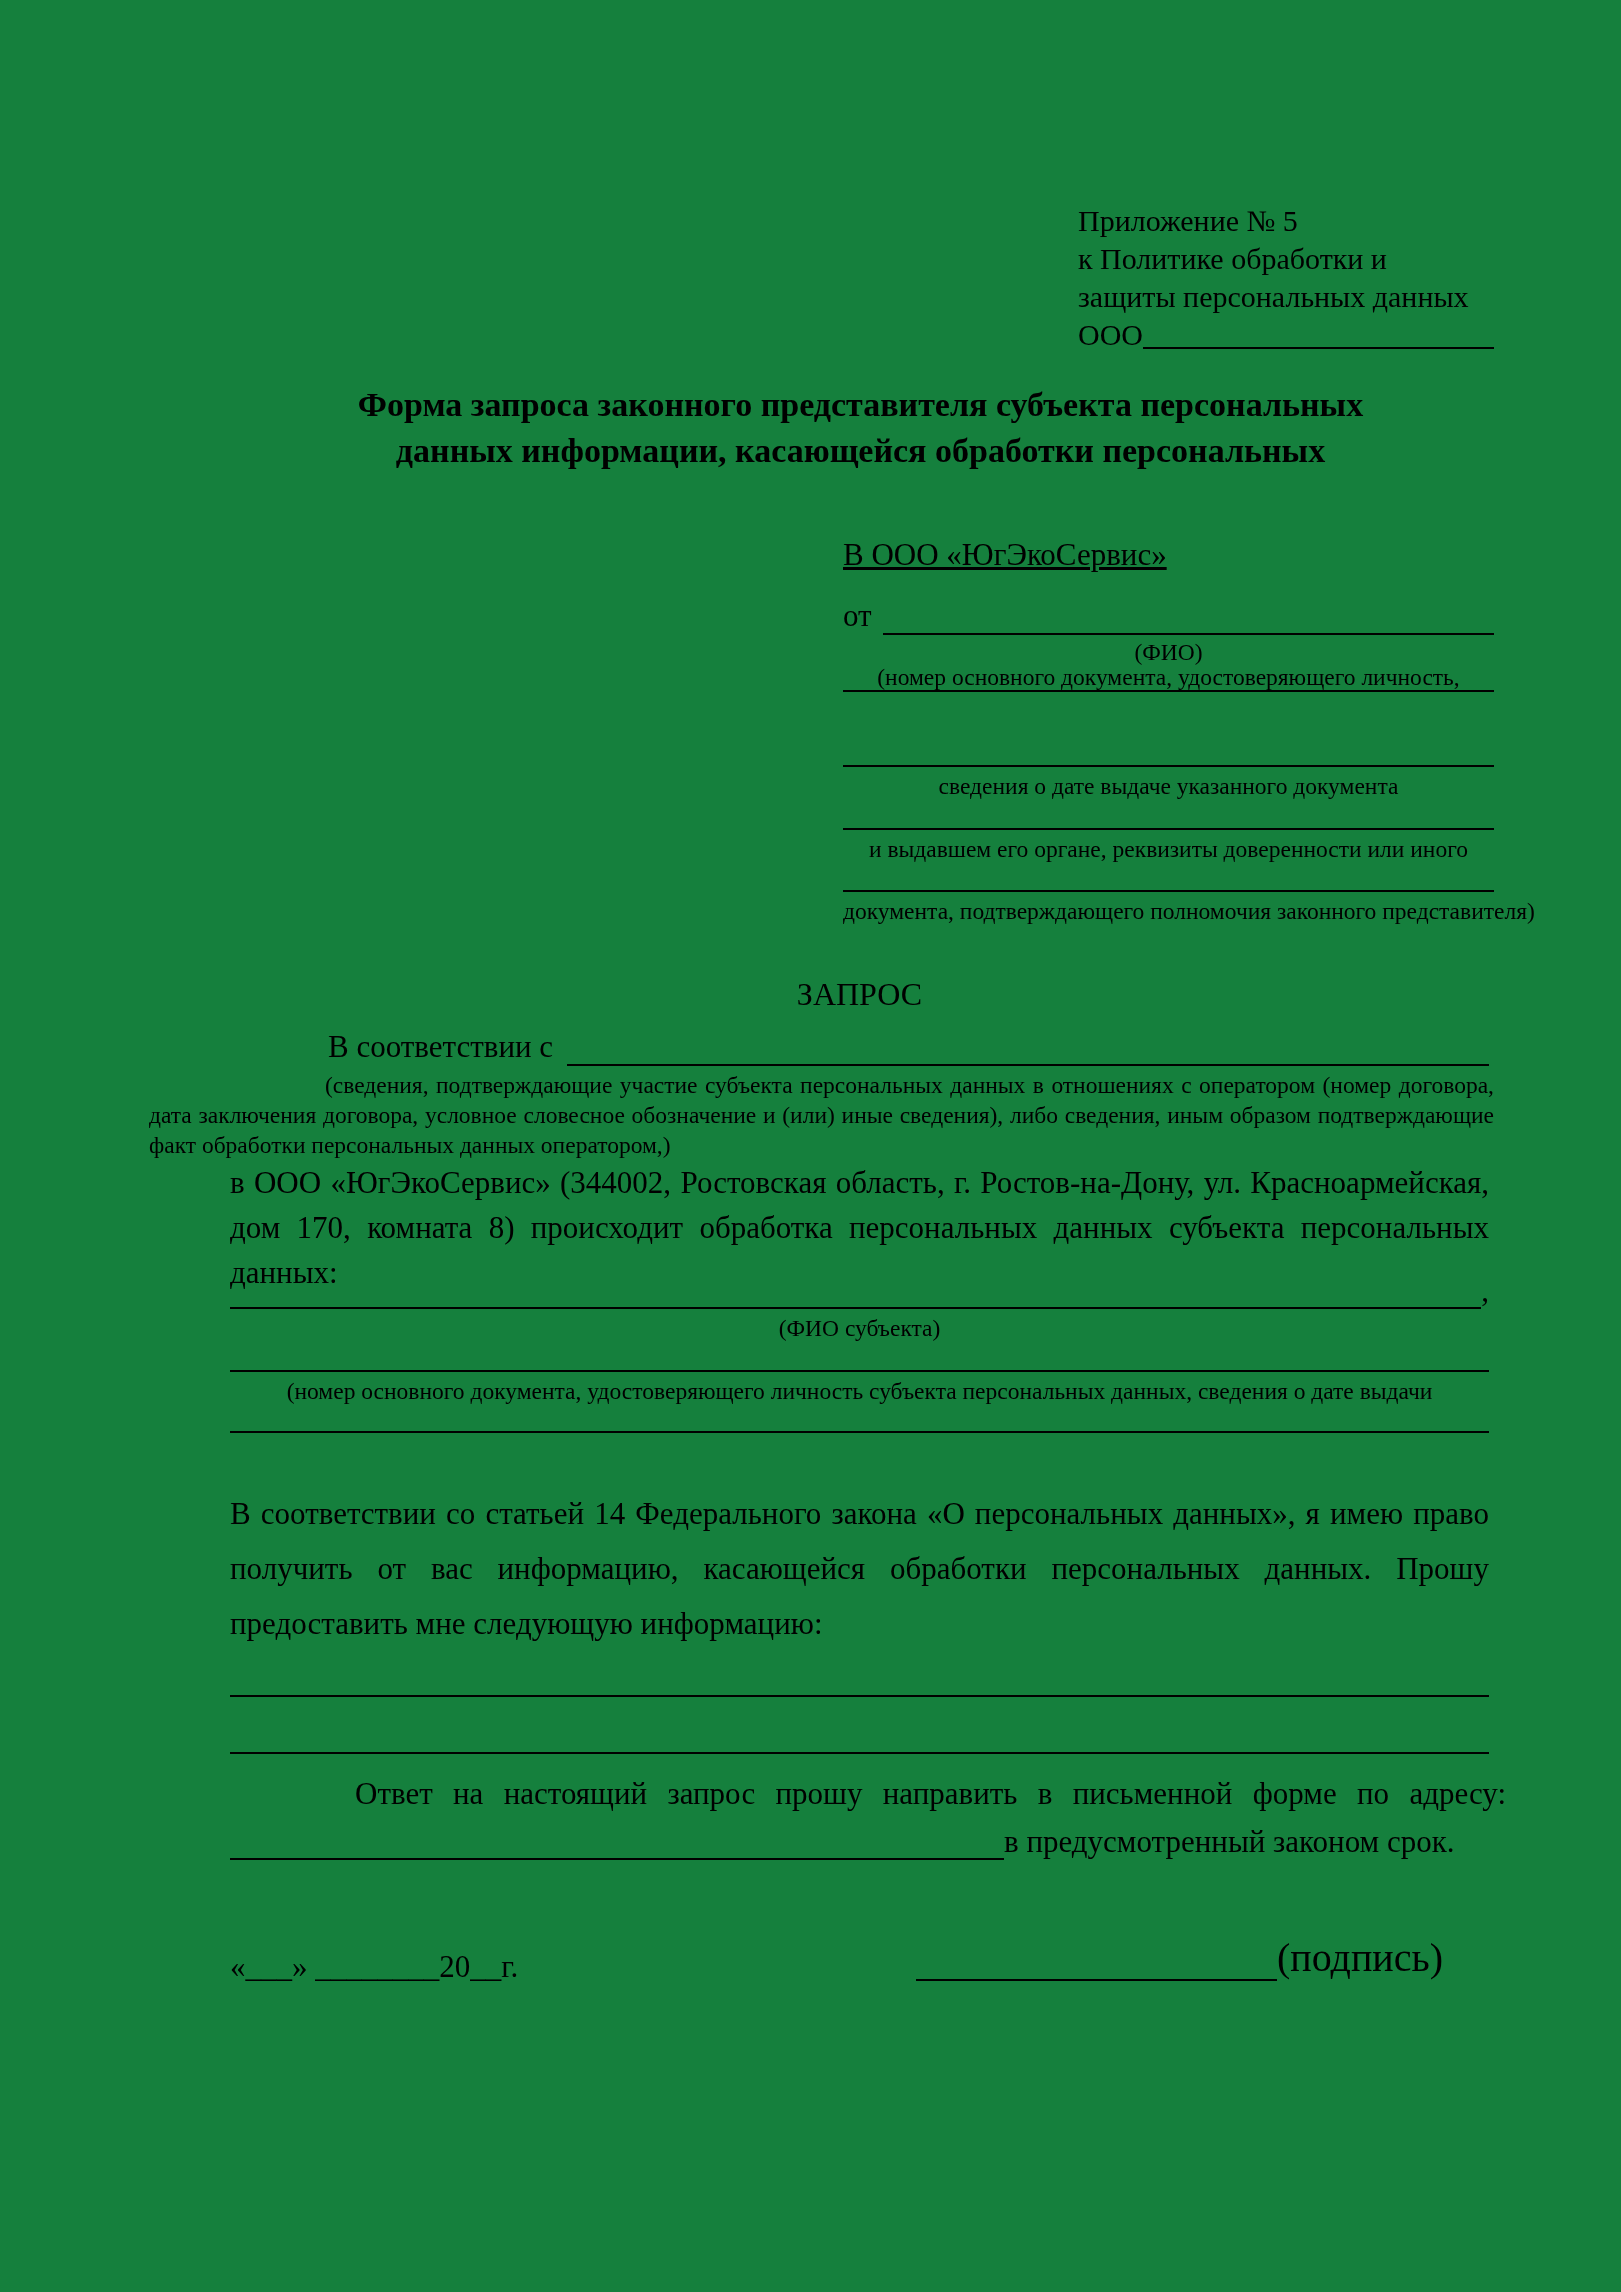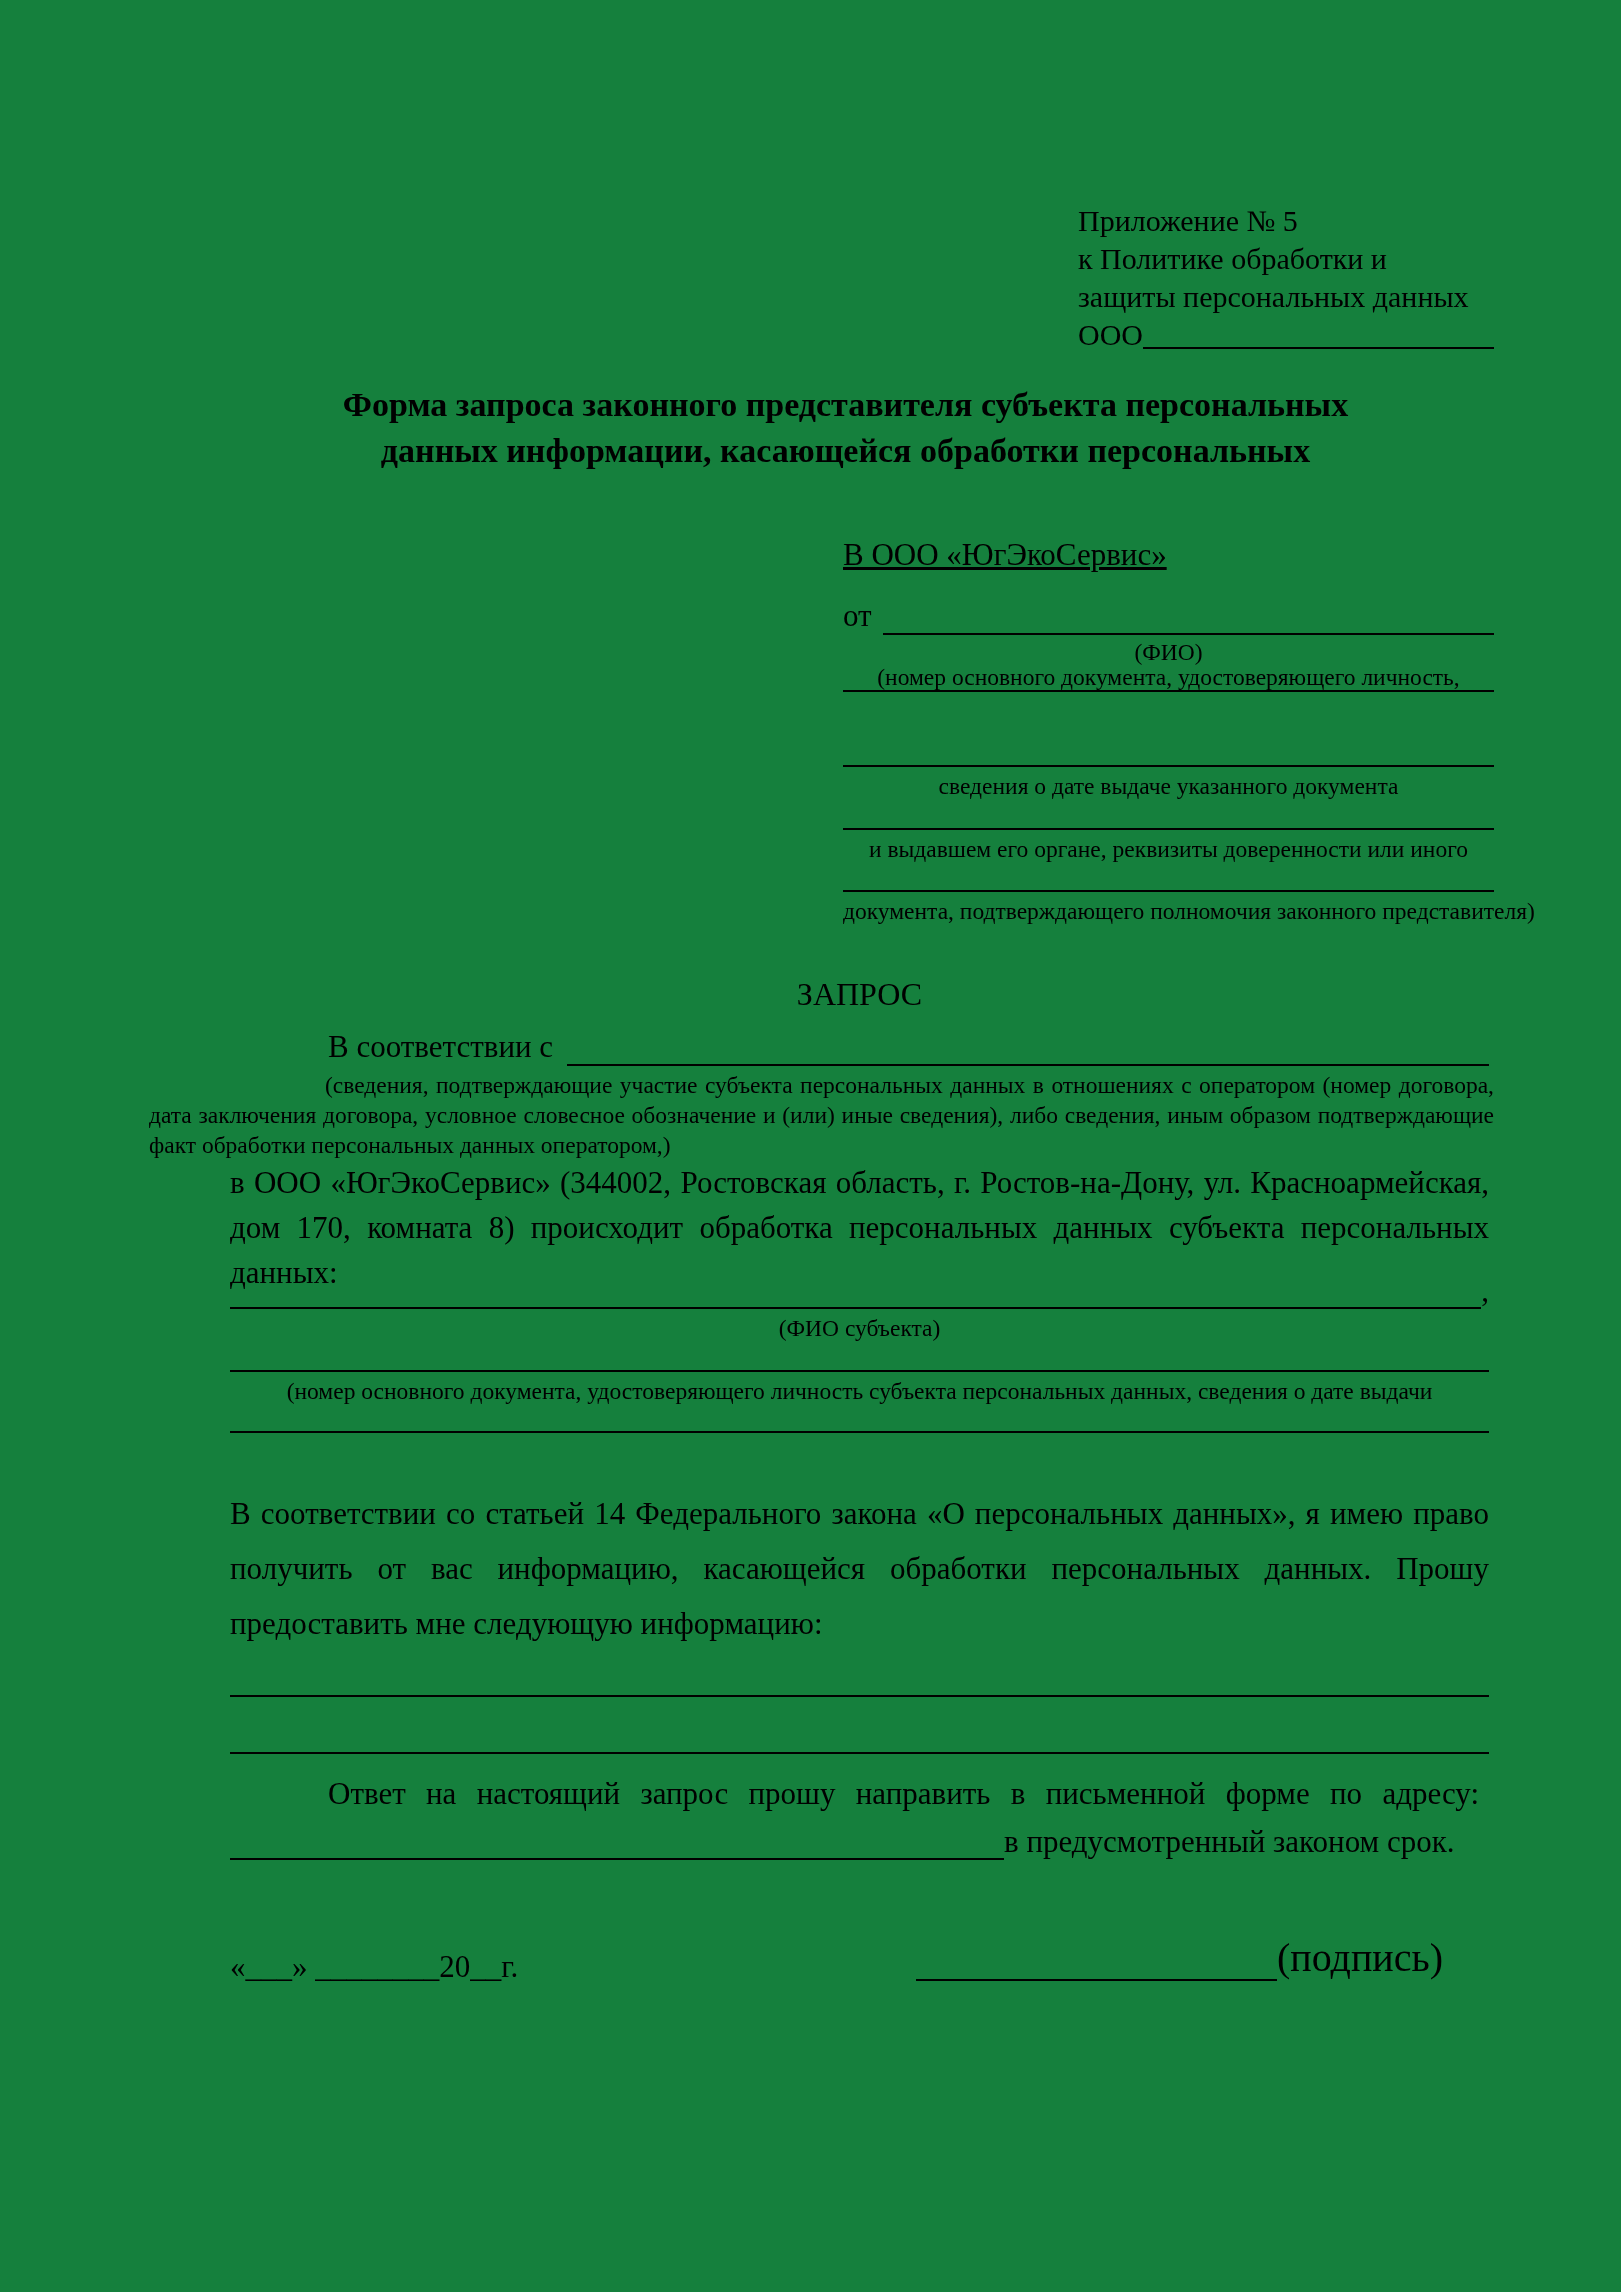--- a/index.html
+++ b/index.html
@@ -21,21 +21,21 @@
     text-align:center;white-space:nowrap;
   }
   
   .hdr{
     position:absolute;left:1078px;top:202px;width:416px;
     font-size:30px;line-height:38px;
   }
   .hdr-row{display:flex;}
   
   .title{
-    position:absolute;left:216px;top:382px;width:1259px;
+    position:absolute;left:231px;top:382px;width:1259px;
     text-align:center;font-weight:bold;
     font-size:34px;line-height:46px;
   }
   
   .to-line{position:absolute;left:843px;top:537px;font-size:31px;text-decoration:underline;}
   .from-row{
     position:absolute;left:843px;top:598px;width:651px;
     display:flex;font-size:31px;height:37px;
   }
   .from-row .fill{margin-left:11.8px;margin-bottom:0;}
@@ -62,21 +62,21 @@
   .subject-row{
     position:absolute;left:230px;top:1276px;width:1259px;
     display:flex;align-items:flex-end;font-size:31px;height:33px;
   }
   .subject-row .fill{margin-bottom:0;}
   .para-law{
     position:absolute;left:230px;top:1486px;width:1259px;
     font-size:31px;line-height:55px;text-align:justify;
   }
   .reply-line1{
-    position:absolute;left:220px;top:1776px;width:1259px;
+    position:absolute;left:247px;top:1776px;width:1259px;
     font-size:31px;text-align:justify;text-align-last:justify;
     text-indent:108px;
   }
   .reply-row2{
     position:absolute;left:230px;top:1825px;width:1259px;
     display:flex;align-items:flex-end;font-size:31px;height:35px;
   }
   .reply-row2 .fill-fixed{width:774px;margin-bottom:0;}
   .reply-row2 .suffix{white-space:nowrap;}
   .date-line{position:absolute;left:230px;top:1949px;font-size:31px;white-space:nowrap;}

